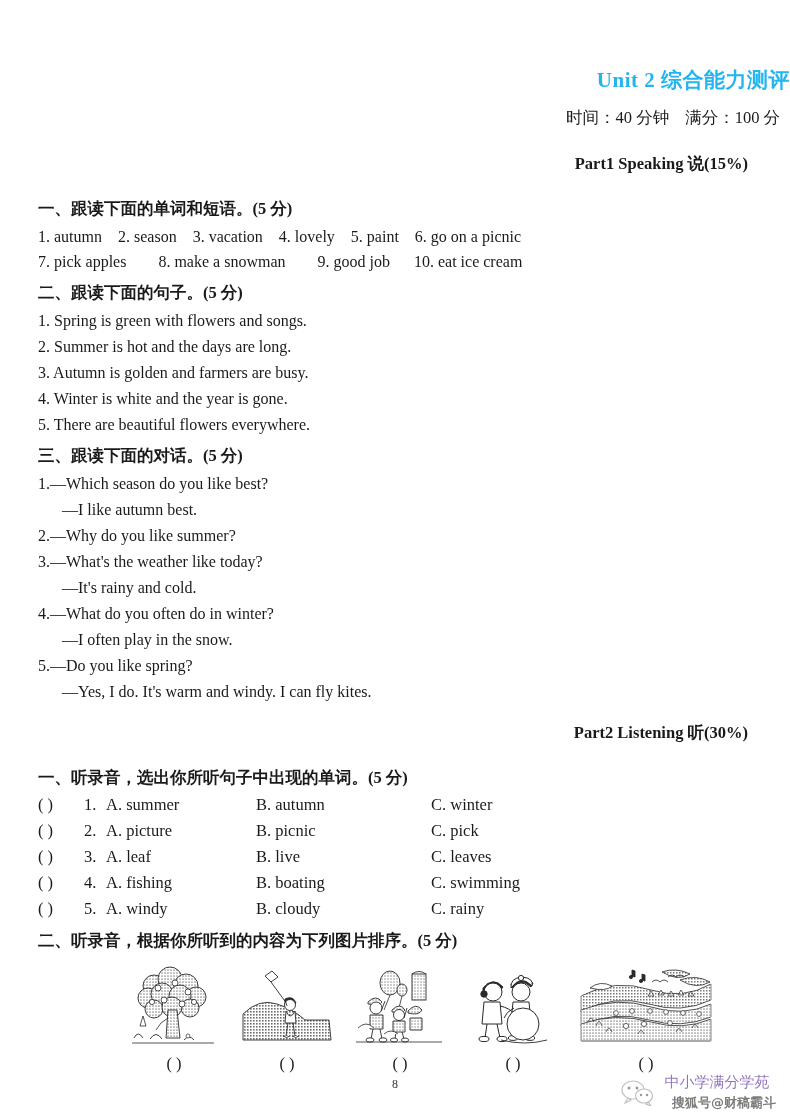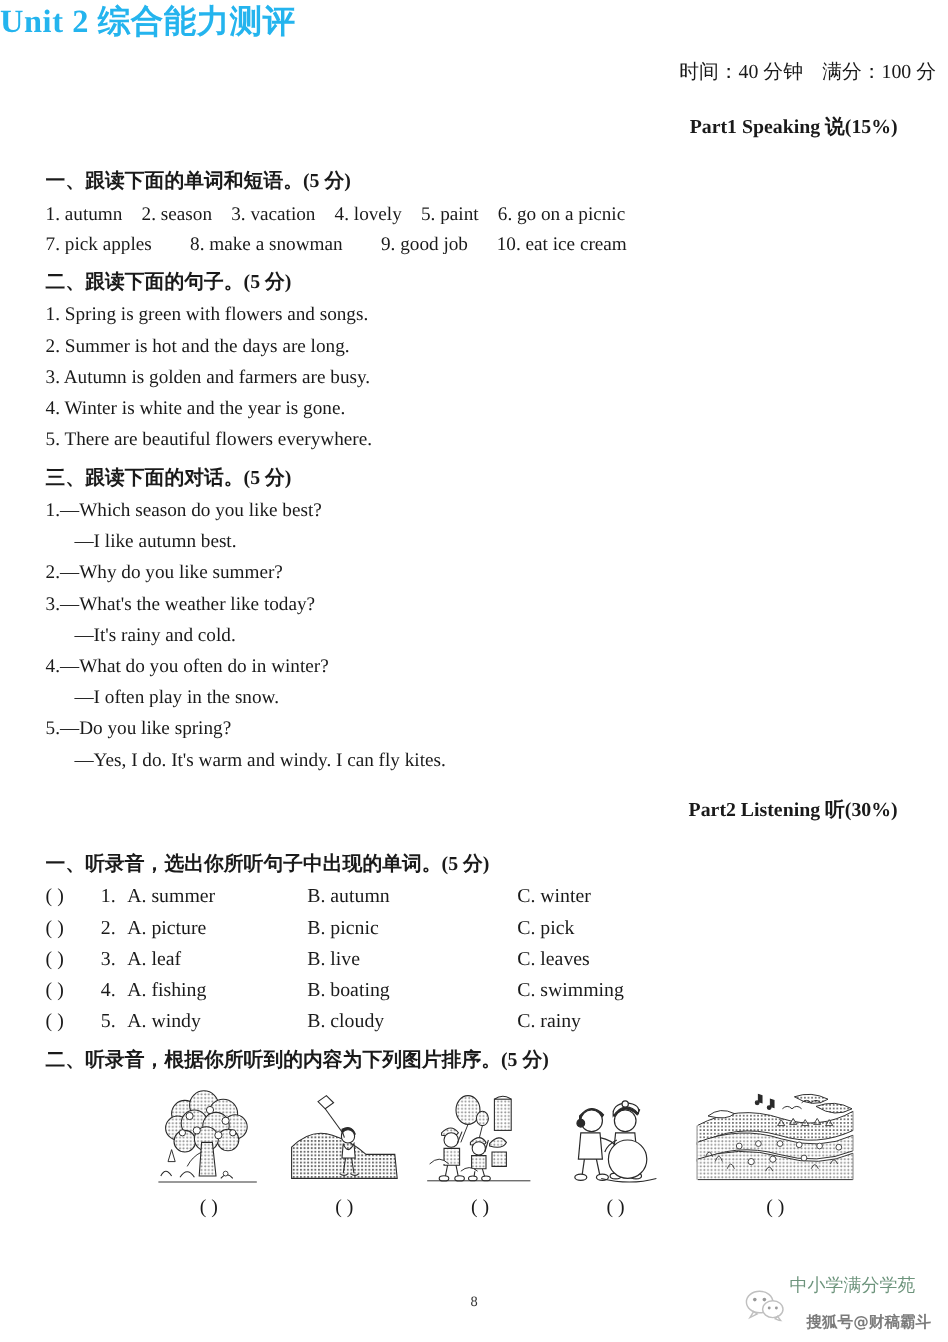--- a/index.html
+++ b/index.html
@@ -18,22 +18,23 @@
   .page {
     position: relative;
     width: 790px;
     height: 1118px;
     padding: 0;
   }
 
   
   .doc-title {
     margin: 0;
-    text-align: left;
-    font-size: 27px;
+    padding-top: 66px;
+    text-align: right;
+    font-size: 21px;
     font-weight: bold;
     color: #24b4ee;
     letter-spacing: 0.5px;
   }
   .doc-title .cn { font-weight: bold; }
 
   .meta-line {
     margin: 0;
     padding-top: 13px;
     padding-right: 10px;
@@ -136,29 +137,30 @@
     pointer-events: none;
   }
   .wm-icon {
     width: 34px;
     height: 28px;
     margin-right: 4px;
   }
   .wm-text { display: flex; flex-direction: column; line-height: 1.05; }
   .wm-top {
     font-size: 15px;
-    color: #14532d;
+    color: #4c1d95;
     font-family: "DejaVu Sans", sans-serif;
+    text-align: center;
   }
   .wm-bottom {
     font-size: 13px;
     color: #2b2b2b;
     font-weight: bold;
     font-family: "DejaVu Sans", sans-serif;
-    margin-top: 17px;
+    margin-top: 6px;
     margin-left: 14px;
   }
 </style>
 </head>
 <body>
 
 <div class="page">
 
   <h1 class="doc-title"><span>Unit 2 </span><span class="cn">综合能力测评</span></h1>
 

